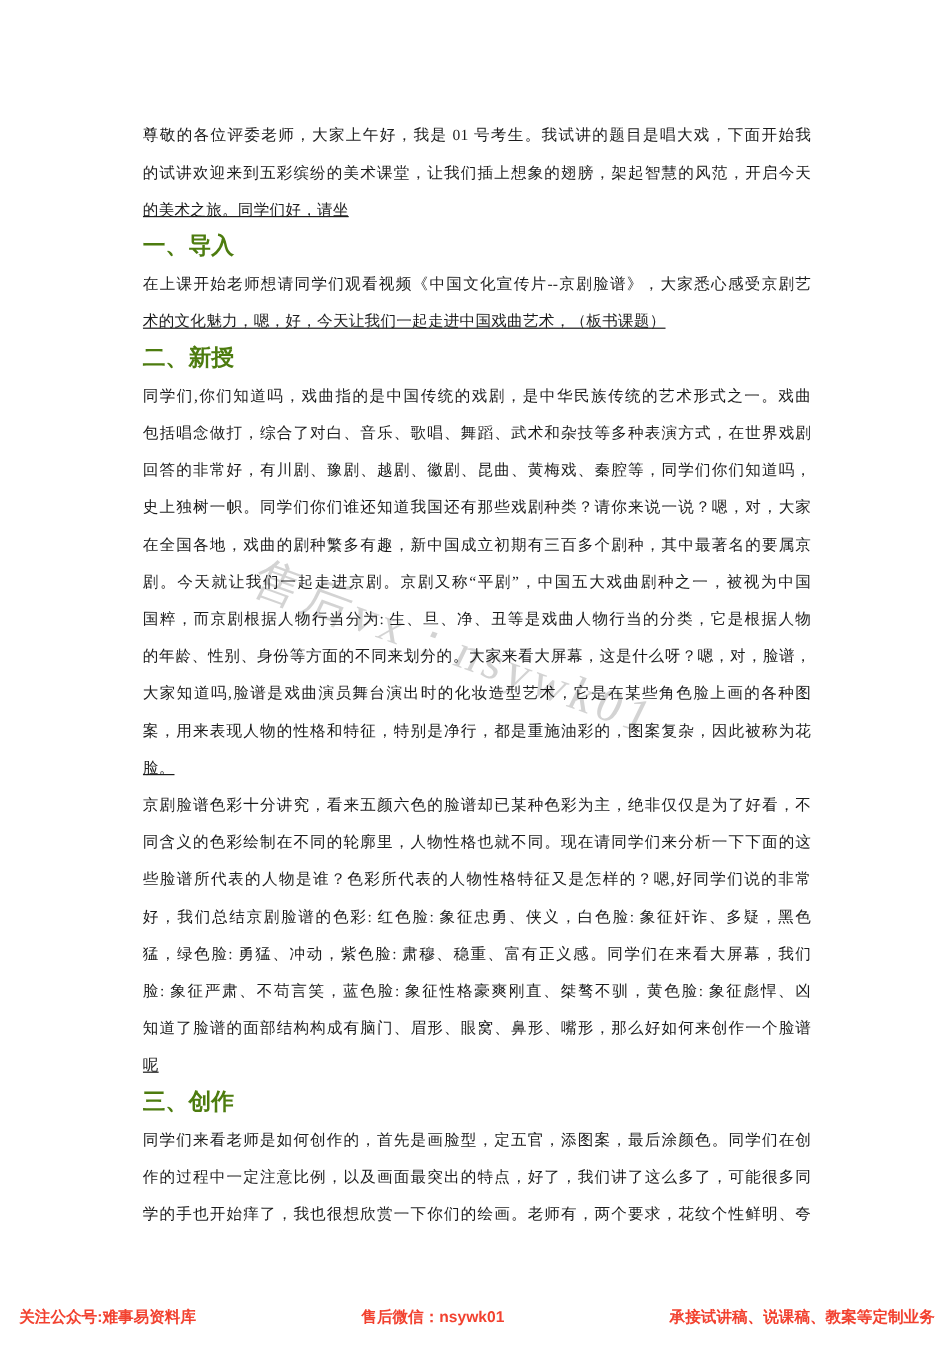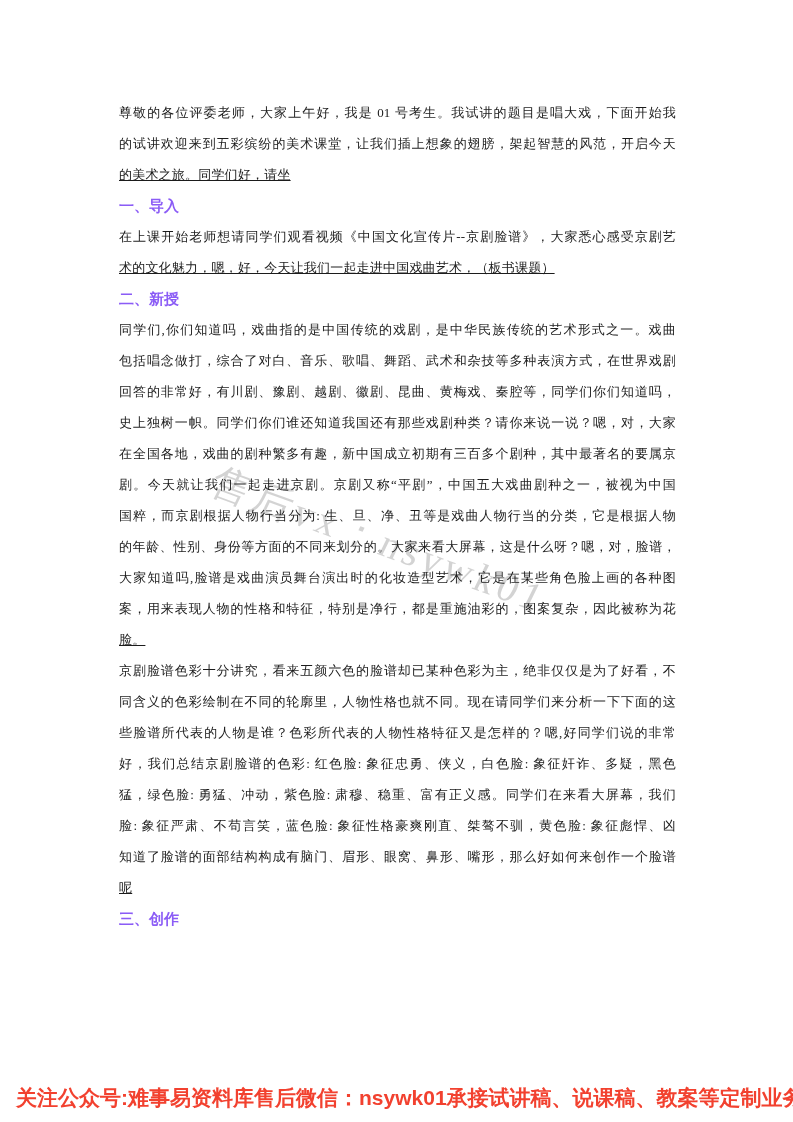--- a/index.html
+++ b/index.html
@@ -25,24 +25,24 @@
     text-align: justify;
     text-align-last: justify;
     text-justify: inter-character;
     color: #1c1c1c;
     letter-spacing: 0.2px;
   }
   .line.final { text-align-last: left; text-decoration: underline; }
   .heading {
     font-family: "Liberation Sans", sans-serif;
     font-weight: bold;
-    font-size: 15px;
+    font-size: 19px;
     line-height: 31px;
     height: 31px;
-    color: #8b5cf6;
+    color: #4d7c0f;
     white-space: nowrap;
   }
   .watermark {
     position: absolute;
     left: 225px; top: 455px;
     z-index: 1;
     transform: rotate(20deg) skewX(-6deg);
     transform-origin: left top;
     font-size: 40px;
     letter-spacing: 4px;
@@ -53,21 +53,21 @@
   }
   .banner {
     position: absolute;
     left: 16px; top: 1084px;
     width: 763px; height: 28px;
     display: flex;
     justify-content: space-between;
     align-items: center;
     font-family: "Liberation Sans", sans-serif;
     font-weight: bold;
-    font-size: 21px;
+    font-size: 13px;
     white-space: nowrap;
     z-index: 3;
   }
 </style>
 </head>
 <body>
 
 <div class="watermark">售后vx：nsywk01</div>
 
 <div class="doc" id="doc-root">
@@ -99,19 +99,24 @@
       <div class="line">京剧脸谱色彩十分讲究，看来五颜六色的脸谱却已某种色彩为主，绝非仅仅是为了好看，不</div>
       <div class="line">同含义的色彩绘制在不同的轮廓里，人物性格也就不同。现在请同学们来分析一下下面的这</div>
       <div class="line">些脸谱所代表的人物是谁？色彩所代表的人物性格特征又是怎样的？嗯,好同学们说的非常</div>
       <div class="line">好，我们总结京剧脸谱的色彩: 红色脸: 象征忠勇、侠义，白色脸: 象征奸诈、多疑，黑色</div>
       <div class="line">猛，绿色脸: 勇猛、冲动，紫色脸: 肃穆、稳重、富有正义感。同学们在来看大屏幕，我们</div>
       <div class="line">脸: 象征严肃、不苟言笑，蓝色脸: 象征性格豪爽刚直、桀骜不驯，黄色脸: 象征彪悍、凶</div>
       <div class="line">知道了脸谱的面部结构构成有脑门、眉形、眼窝、鼻形、嘴形，那么好如何来创作一个脸谱</div>
       <div class="line final">呢</div>
     </div>
     <div class="heading">三、创作</div>
+    <div class="para">
+      <div class="line">同学们来看老师是如何创作的，首先是画脸型，定五官，添图案，最后涂颜色。同学们在创</div>
+      <div class="line">作的过程中一定注意比例，以及画面最突出的特点，好了，我们讲了这么多了，可能很多同</div>
+      <div class="line">学的手也开始痒了，我也很想欣赏一下你们的绘画。老师有，两个要求，花纹个性鲜明、夸</div>
+    </div>
   </div>
 
 <div class="banner" style="color: rgb(242, 65, 47);">
   <span>关注公众号:难事易资料库</span>
   <span>售后微信：nsywk01</span>
   <span>承接试讲稿、说课稿、教案等定制业务</span>
 </div>
 
 </body></html>

